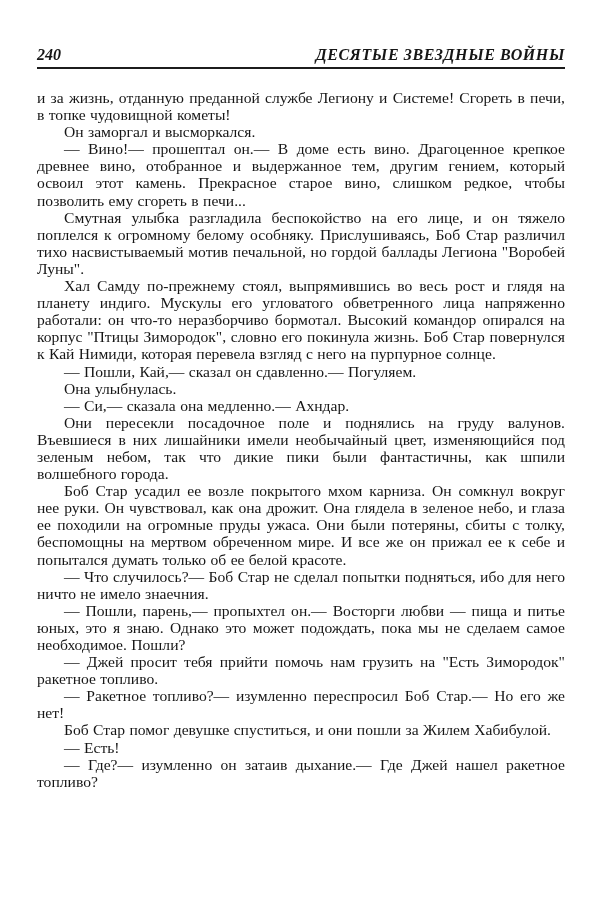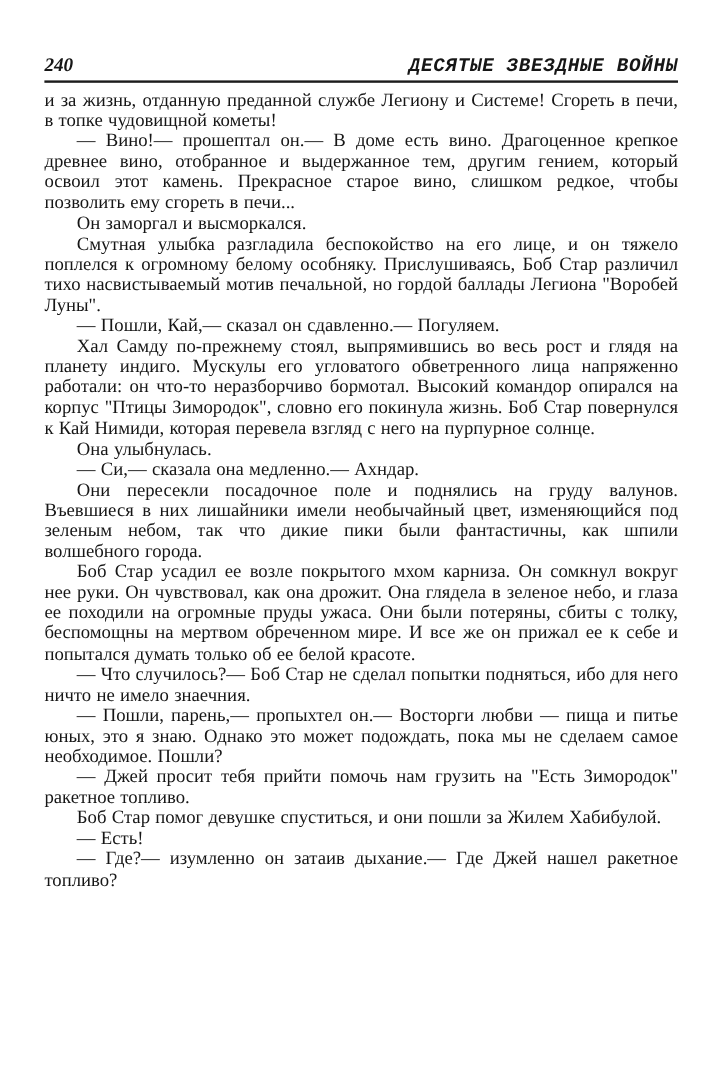--- a/index.html
+++ b/index.html
@@ -29,24 +29,23 @@
     font-weight: bold;
     font-size: 16px;
     line-height: 18px;
   }
   .page-number {
     font-size: 16px;
   }
   .running-title {
     letter-spacing: 0.6px;
     white-space: nowrap;
-    font-family: Liberation Mono, monospace;
   }
   .text-body {
-    margin-top: 6px;
+    margin-top: 20px;
     font-size: 15.6px;
     line-height: 17.1px;
     text-align: justify;
     word-spacing: 0.5px;
   }
   .para {
     margin: 0;
     text-indent: 27px;
   }
   .para.no-indent {
@@ -56,29 +55,30 @@
 </head>
 <body>
 
 <div class="page">
   <div class="page-header">
     <span class="page-number">240</span>
     <span class="running-title">ДЕСЯТЫЕ ЗВЕЗДНЫЕ ВОЙНЫ</span>
   </div>
   <div class="text-body">
       <p class="para no-indent">и за жизнь, отданную преданной службе Легиону и Системе! Сгореть в печи, в топке чудовищной кометы!</p>
+      <p class="para">Он заморгал и высморкался.</p>
       <p class="para">— Вино!— прошептал он.— В доме есть вино. Драгоценное крепкое древнее вино, отобранное и выдержанное тем, другим гением, который освоил этот камень. Прекрасное старое вино, слишком редкое, чтобы позволить ему сгореть в печи...</p>
-      <p class="para">Он заморгал и высморкался.</p>
       <p class="para">Смутная улыбка разгладила беспокойство на его лице, и он тяжело поплелся к огромному белому особняку. Прислушиваясь, Боб Стар различил тихо насвистываемый мотив печальной, но гордой баллады Легиона "Воробей Луны".</p>
+      <p class="para">Хал Самду по-прежнему стоял, выпрямившись во весь рост и глядя на планету индиго. Мускулы его угловатого обветренного лица напряженно работали: он что-то неразборчиво бормотал. Высокий командор опирался на корпус "Птицы Зимородок", словно его покинула жизнь. Боб Стар повернулся к Кай Нимиди, которая перевела взгляд с него на пурпурное солнце.</p>
       <p class="para">— Пошли, Кай,— сказал он сдавленно.— Погуляем.</p>
-      <p class="para">Хал Самду по-прежнему стоял, выпрямившись во весь рост и глядя на планету индиго. Мускулы его угловатого обветренного лица напряженно работали: он что-то неразборчиво бормотал. Высокий командор опирался на корпус "Птицы Зимородок", словно его покинула жизнь. Боб Стар повернулся к Кай Нимиди, которая перевела взгляд с него на пурпурное солнце.</p>
       <p class="para">Она улыбнулась.</p>
       <p class="para">— Си,— сказала она медленно.— Ахндар.</p>
       <p class="para">Они пересекли посадочное поле и поднялись на груду валунов. Въевшиеся в них лишайники имели необычайный цвет, изменяющийся под зеленым небом, так что дикие пики были фантастичны, как шпили волшебного города.</p>
       <p class="para">Боб Стар усадил ее возле покрытого мхом карниза. Он сомкнул вокруг нее руки. Он чувствовал, как она дрожит. Она глядела в зеленое небо, и глаза ее походили на огромные пруды ужаса. Они были потеряны, сбиты с толку, беспомощны на мертвом обреченном мире. И все же он прижал ее к себе и попытался думать только об ее белой красоте.</p>
       <p class="para">— Что случилось?— Боб Стар не сделал попытки подняться, ибо для него ничто не имело знаечния.</p>
       <p class="para">— Пошли, парень,— пропыхтел он.— Восторги любви — пища и питье юных, это я знаю. Однако это может подождать, пока мы не сделаем самое необходимое. Пошли?</p>
       <p class="para">— Джей просит тебя прийти помочь нам грузить на "Есть Зимородок" ракетное топливо.</p>
+      <p class="para">— Ракетное топливо?— изумленно переспросил Боб Стар.— Но его же нет!</p>
       <p class="para">Боб Стар помог девушке спуститься, и они пошли за Жилем Хабибулой.</p>
       <p class="para">— Есть!</p>
       <p class="para">— Где?— изумленно он затаив дыхание.— Где Джей нашел ракетное топливо?</p>
     </div>
 </div>
 
 </body></html>

